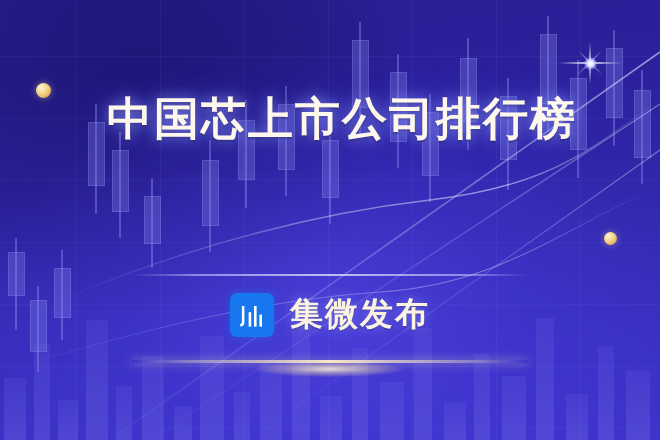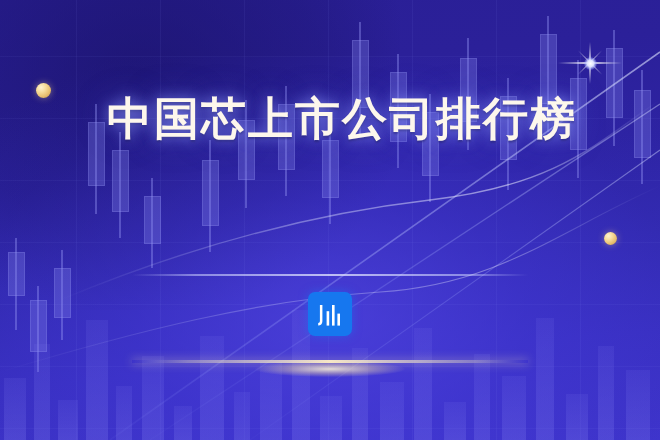--- a/index.html
+++ b/index.html
@@ -397,15 +397,16 @@
 
   <div class="brand-row">
     <div class="brand-logo">
       <svg width="26" height="22" viewBox="0 0 26 22" xmlns="http://www.w3.org/2000/svg" aria-hidden="true">
         <path d="M5.4 0 L5.4 16.2 C5.4 19.0 3.6 20.6 1.2 20.6 L1.2 17.9 C2.3 17.9 2.9 17.2 2.9 16.0 L2.9 0 Z" fill="#ffffff"></path>
         <rect x="9.6" y="6.2" width="2.6" height="14.4" fill="#ffffff"></rect>
         <rect x="15.0" y="0" width="2.6" height="20.6" fill="#ffffff"></rect>
         <rect x="20.4" y="8.6" width="2.6" height="12.0" fill="#ffffff"></rect>
       </svg>
     </div>
+    <div class="brand-name">集微发布</div>
   </div>
 
 </div>
 
 </body></html>

